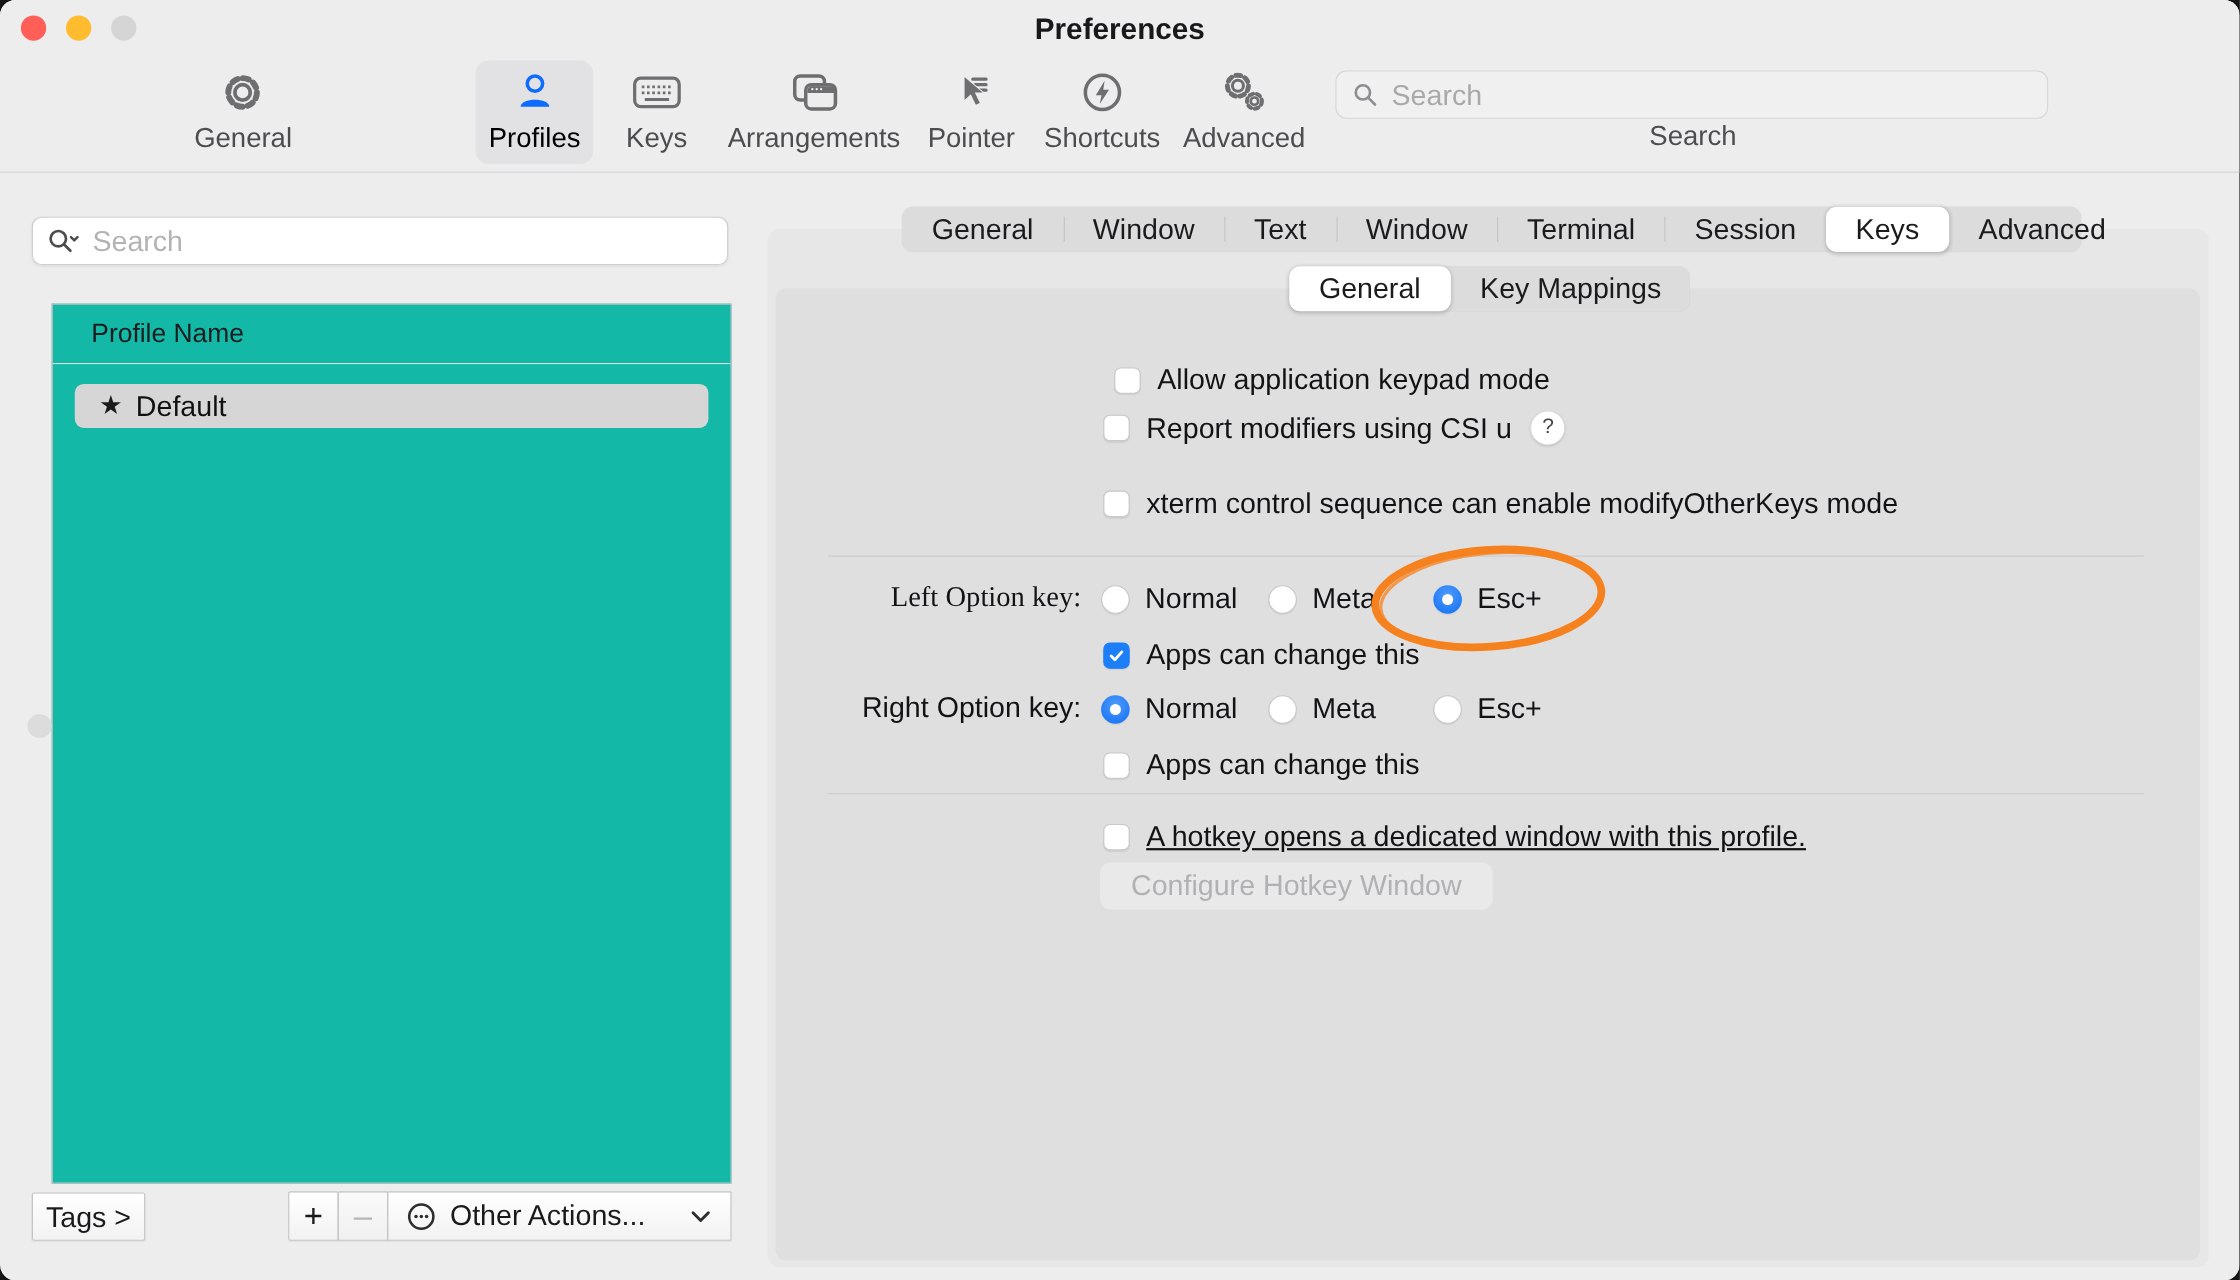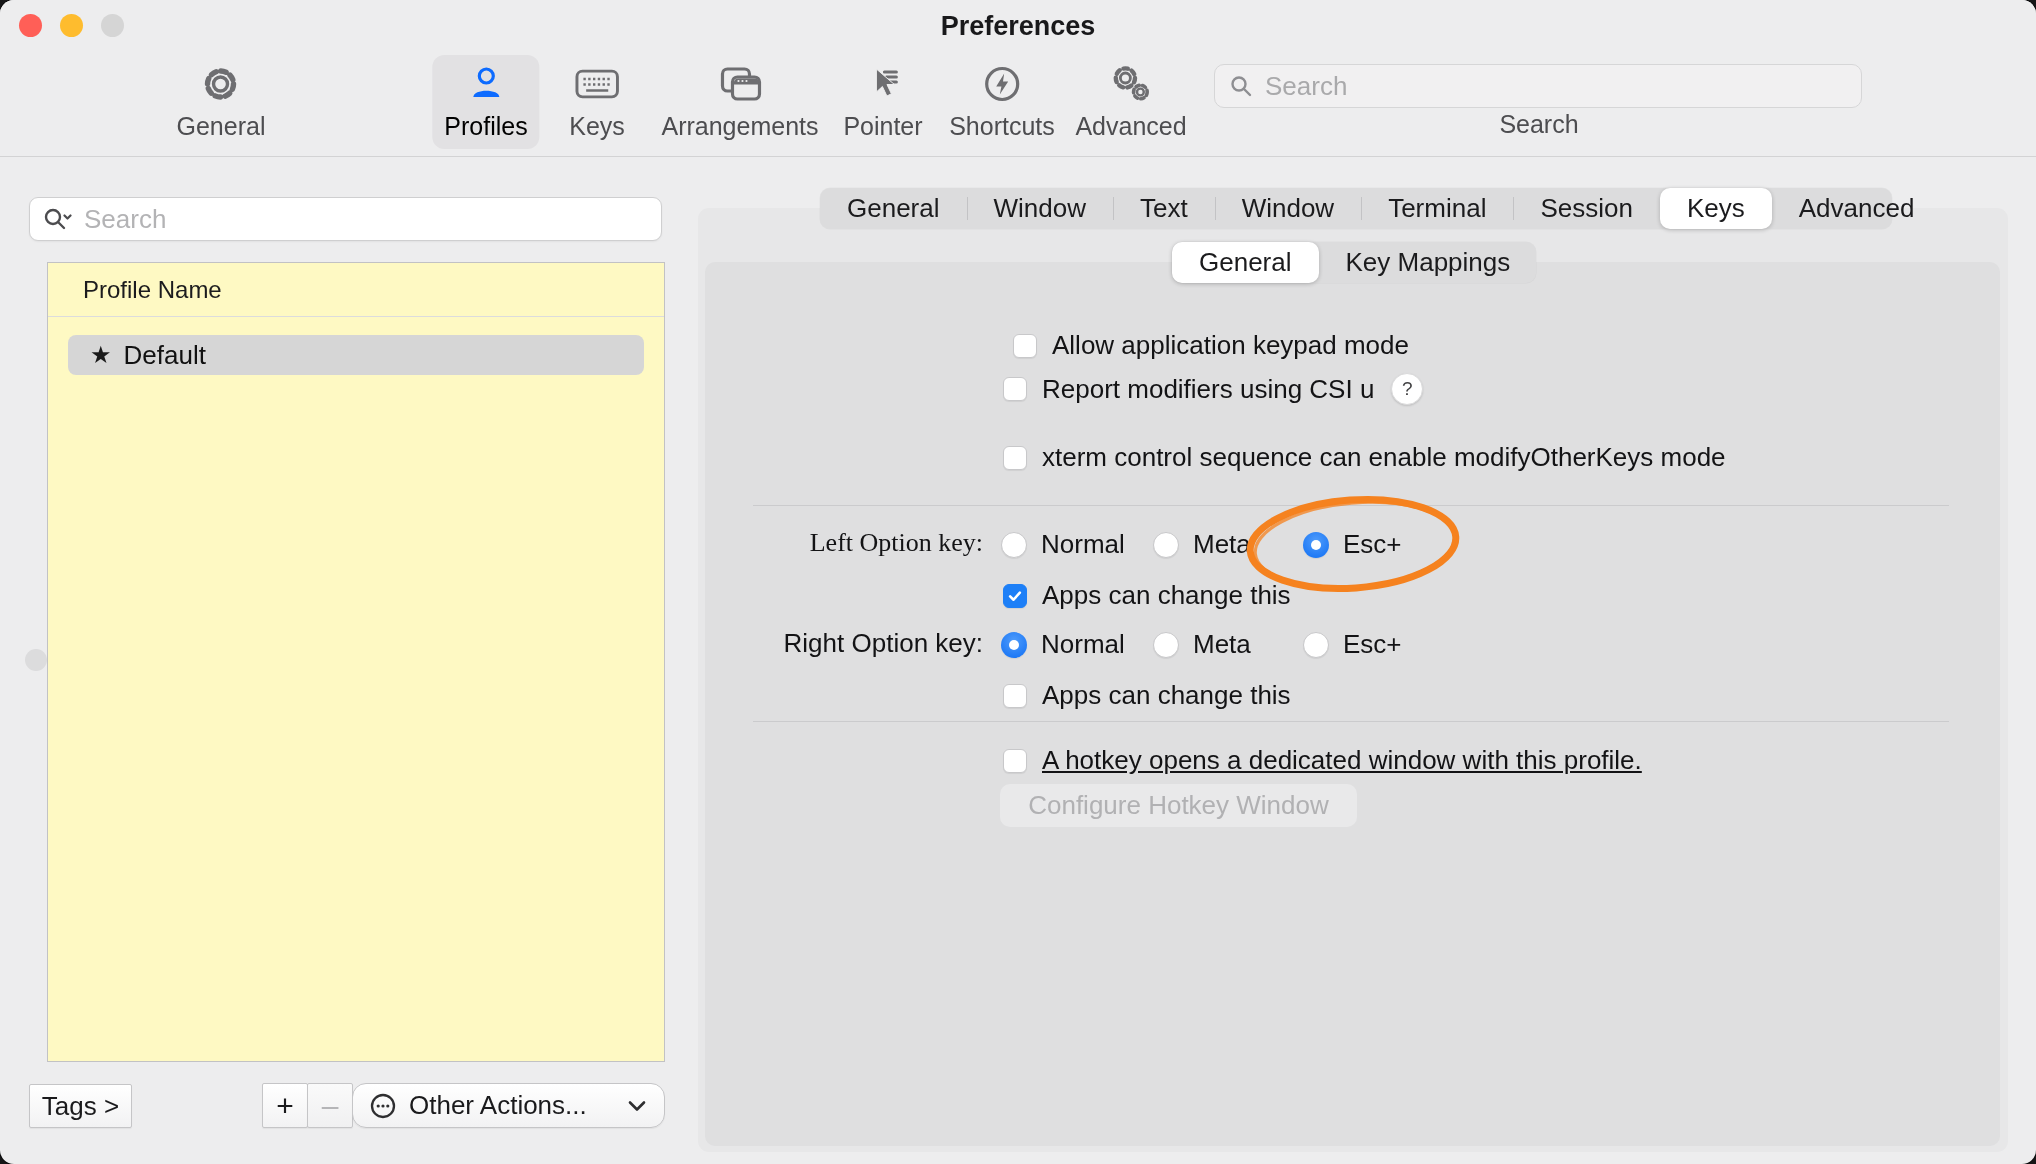--- a/index.html
+++ b/index.html
@@ -22,31 +22,31 @@
   .tb-label{font-size:25px;color:#4d4d50;white-space:nowrap;}
   .tb-item.sel .tb-label{color:#000000;}
   .tb-search{position:absolute;left:1214px;top:64px;width:648px;height:44px;border:1px solid #d6d6d7;border-radius:10px;background:#f1f0f1;display:flex;align-items:center;padding:0 14px;gap:10px;box-sizing:border-box;}
   .tb-search input{border:none;outline:none;background:transparent;font-size:26px;color:#333;width:100%;font-family:inherit;}
   .tb-search input::placeholder{color:#a9a9ab;}
   .tb-search-caption{position:absolute;left:1539px;top:110px;transform:translateX(-50%);font-size:25px;color:#4d4d50;}
   
   .sb-search{position:absolute;left:29px;top:197px;width:633px;height:44px;background:#fff;border:1px solid #cfcfd0;border-radius:9px;display:flex;align-items:center;padding:0 12px;gap:10px;box-sizing:border-box;box-shadow:0 1px 2px rgba(0,0,0,.05);}
   .sb-search input{border:none;outline:none;background:transparent;font-size:26px;color:#333;width:100%;font-family:inherit;}
   .sb-search input::placeholder{color:#b3b3b5;}
-  .profile-panel{position:absolute;left:47px;top:262px;width:618px;height:800px;background:#fef9c3;border:1px solid #c2c2c4;box-sizing:border-box;}
+  .profile-panel{position:absolute;left:47px;top:276px;width:618px;height:800px;background:#14b8a6;border:1px solid #c2c2c4;box-sizing:border-box;}
   .pp-header{height:53px;display:flex;align-items:center;padding-left:35px;font-size:24px;color:#1c1c1e;border-bottom:1px solid #dcdcdd;}
   .pp-row{position:absolute;left:20px;right:20px;top:72px;height:40px;border-radius:8px;background:#d6d6d6;display:flex;align-items:center;padding-left:22px;gap:12px;font-size:26px;color:#111;}
   .pp-star{font-size:24px;color:#1a1a1a;line-height:1;}
   .edge-dot{position:absolute;left:25px;top:649px;width:22px;height:22px;border-radius:50%;background:#dcdcdd;}
   
   .btn{background:linear-gradient(#ffffff,#f2f2f3);border:1px solid #c5c5c7;box-sizing:border-box;display:flex;align-items:center;justify-content:center;font-size:26px;color:#1a1a1c;box-shadow:0 1px 1px rgba(0,0,0,.05);}
   .btn-tags{position:absolute;left:29px;top:1084px;width:103px;height:44px;border-radius:2px;}
   .btn-plus{position:absolute;left:262px;top:1083px;width:46px;height:45px;border-radius:2px;font-size:30px;}
   .btn-minus{position:absolute;left:307px;top:1083px;width:46px;height:45px;border-radius:2px;font-size:30px;color:#b5b5b7;background:linear-gradient(#fafafa,#f0f0f1);}
-  .btn-other{position:absolute;left:352px;top:1083px;width:313px;height:45px;border-radius:14px;justify-content:flex-start;padding:0 16px;gap:12px;}
+  .btn-other{position:absolute;left:352px;top:1083px;width:313px;height:45px;border-radius:1px;justify-content:flex-start;padding:0 16px;gap:12px;}
   .btn-other .chev{margin-left:auto;}
   
   .panel-outer{position:absolute;left:698px;top:208px;width:1310px;height:944px;background:#e7e7e8;border-radius:11px;}
   .panel-inner{position:absolute;left:705px;top:262px;width:1295px;height:884px;background:#dfdfe0;border-radius:10px;}
   
   .seg{position:absolute;display:flex;align-items:stretch;background:#dcdcdd;border-radius:10px;box-shadow:0 0 0 .5px rgba(0,0,0,.04);}
   .seg-main{left:820px;top:188px;width:1072px;height:41px;}
   .seg-sub{left:1172px;top:242px;width:364px;height:41px;}
   .seg .item{position:relative;flex:0 0 auto;display:flex;align-items:center;justify-content:center;padding:0 27px;font-size:26px;color:#1b1b1d;border-radius:10px;white-space:nowrap;}
   .seg .item + .item::before{content:"";position:absolute;left:0;top:9px;bottom:9px;width:1px;background:#c3c3c5;}

